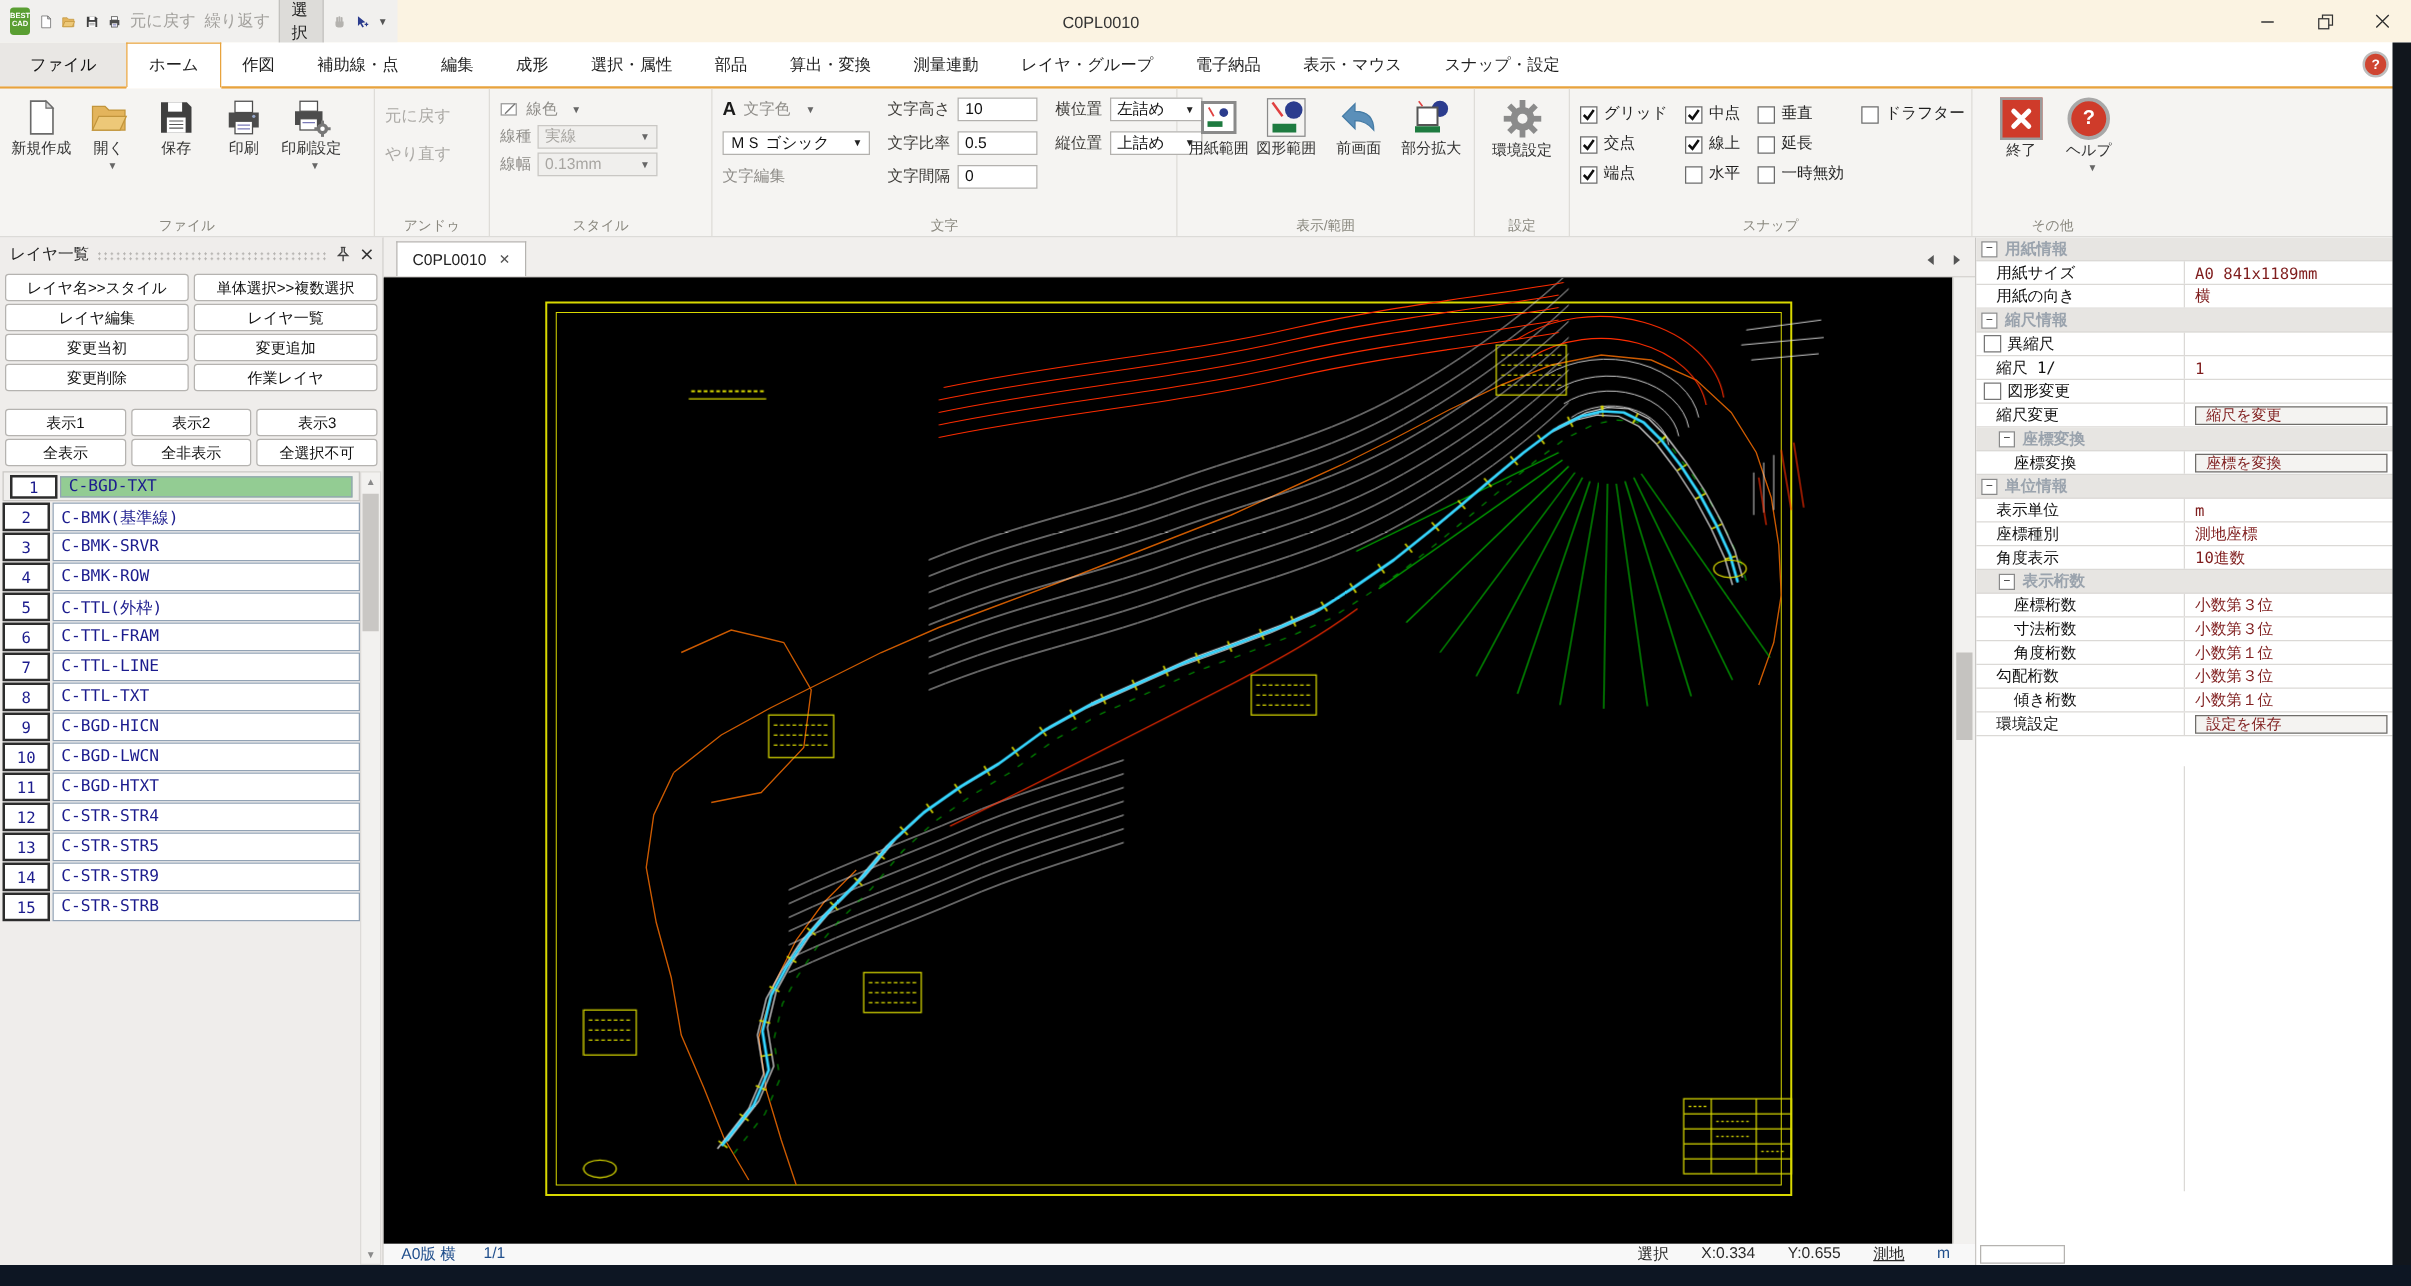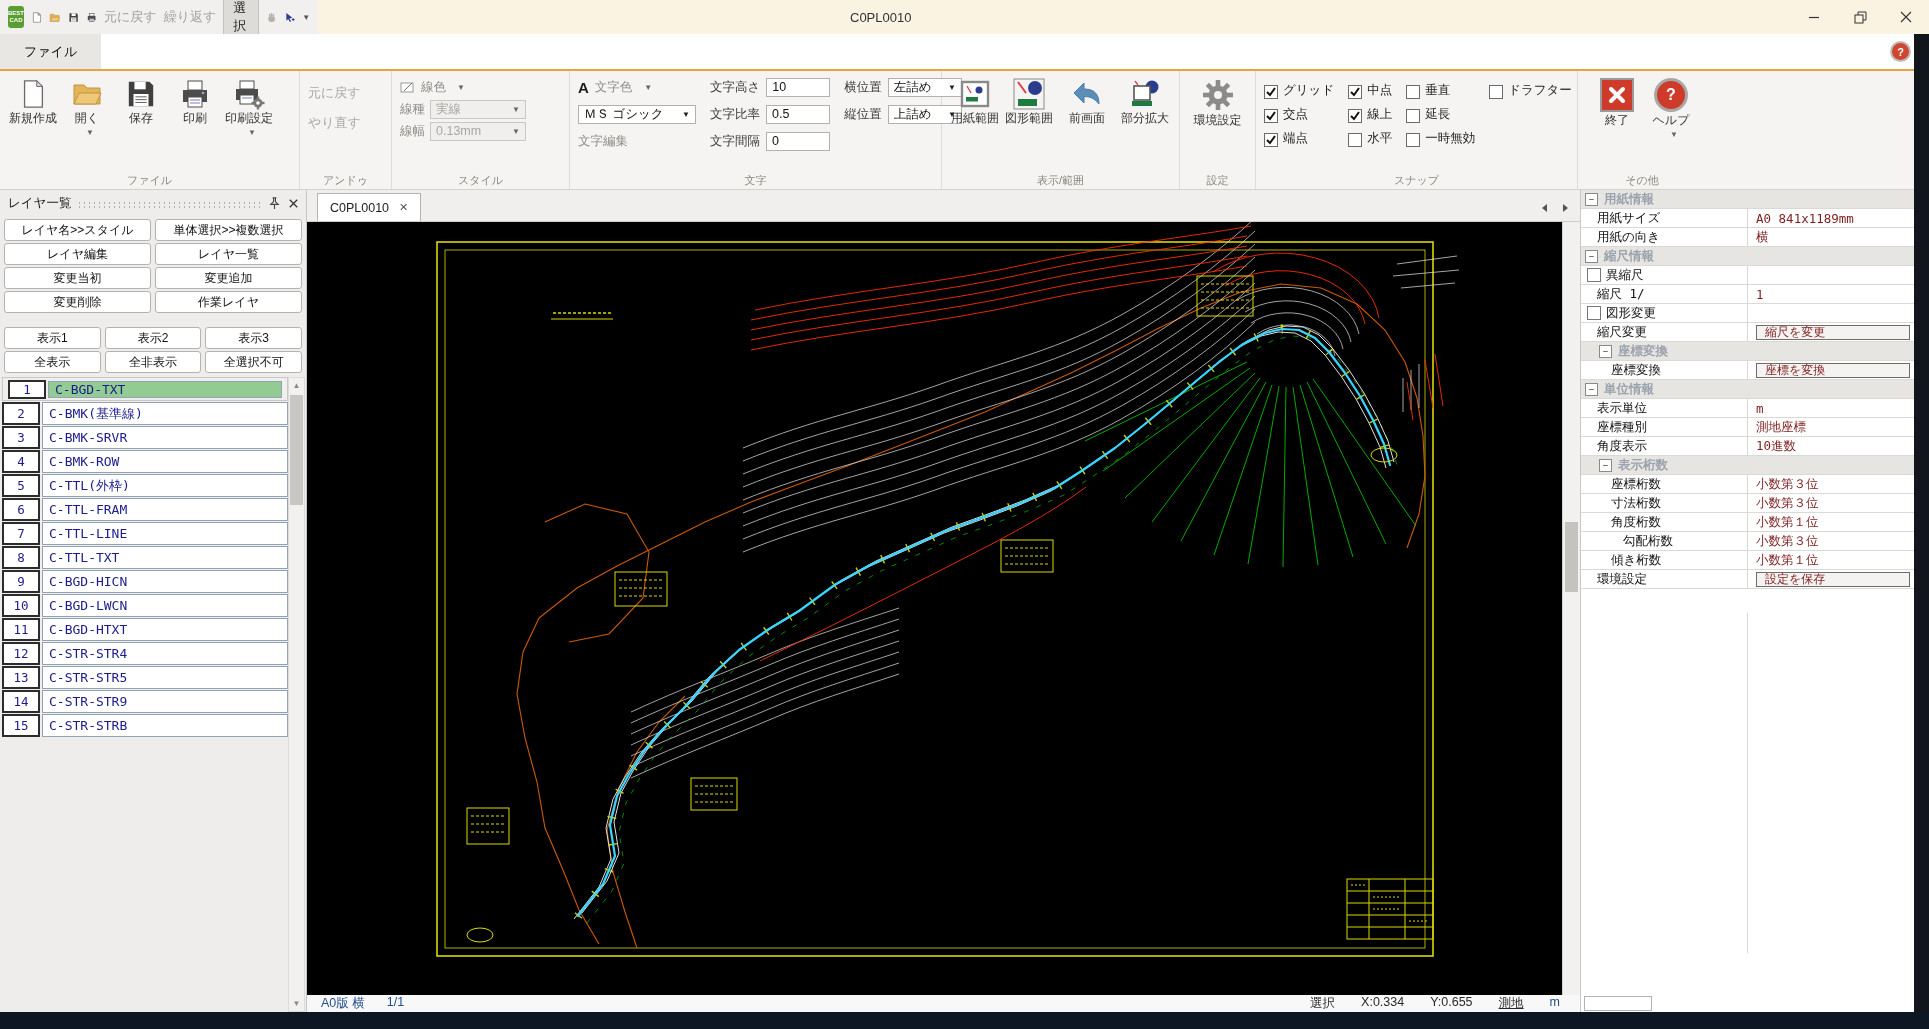--- a/index.html
+++ b/index.html
@@ -175,20 +175,35 @@
     <div class="wbtn">
         <svg width="12" height="12" viewBox="0 0 12 12">
           <path d="M1 1l10 10M11 1L1 11" stroke="#333" stroke-width="1.1"></path>
         </svg>
       </div>
   </div>
 </div>
 
 <div class="tabrow">
   <div class="tab-file">ファイル</div>
+  <div id="tabs" style="display:flex;">
+      <div class="tab active">ホーム</div>
+      <div class="tab">作図</div>
+      <div class="tab">補助線・点</div>
+      <div class="tab">編集</div>
+      <div class="tab">成形</div>
+      <div class="tab">選択・属性</div>
+      <div class="tab">部品</div>
+      <div class="tab">算出・変換</div>
+      <div class="tab">測量連動</div>
+      <div class="tab">レイヤ・グループ</div>
+      <div class="tab">電子納品</div>
+      <div class="tab">表示・マウス</div>
+      <div class="tab">スナップ・設定</div>
+    </div>
   <div class="helpdot">?</div>
 </div>
 
 <div class="ribbon">
 
   <div class="rgroup" style="width:300px;">
     <div class="bigrow">
       <div class="bigbtn">
         <svg width="30" height="32" viewBox="0 0 32 32">
             <path d="M7 2h13l6 6v22H7z" fill="#fff" stroke="#6a6a6a" stroke-width="1.4"></path>
@@ -859,21 +874,21 @@
           </div>
           <div class="pval">小数第３位</div>
         </div>
         <div class="prow">
           <div class="plab" style="padding-left: 30px;">
             <span>角度桁数</span>
           </div>
           <div class="pval">小数第１位</div>
         </div>
         <div class="prow">
-          <div class="plab" style="padding-left: 42px;">
+          <div class="plab" style="padding-left: 16px;">
             <span>勾配桁数</span>
           </div>
           <div class="pval">小数第３位</div>
         </div>
         <div class="prow">
           <div class="plab" style="padding-left: 30px;">
             <span>傾き桁数</span>
           </div>
           <div class="pval">小数第１位</div>
         </div>

